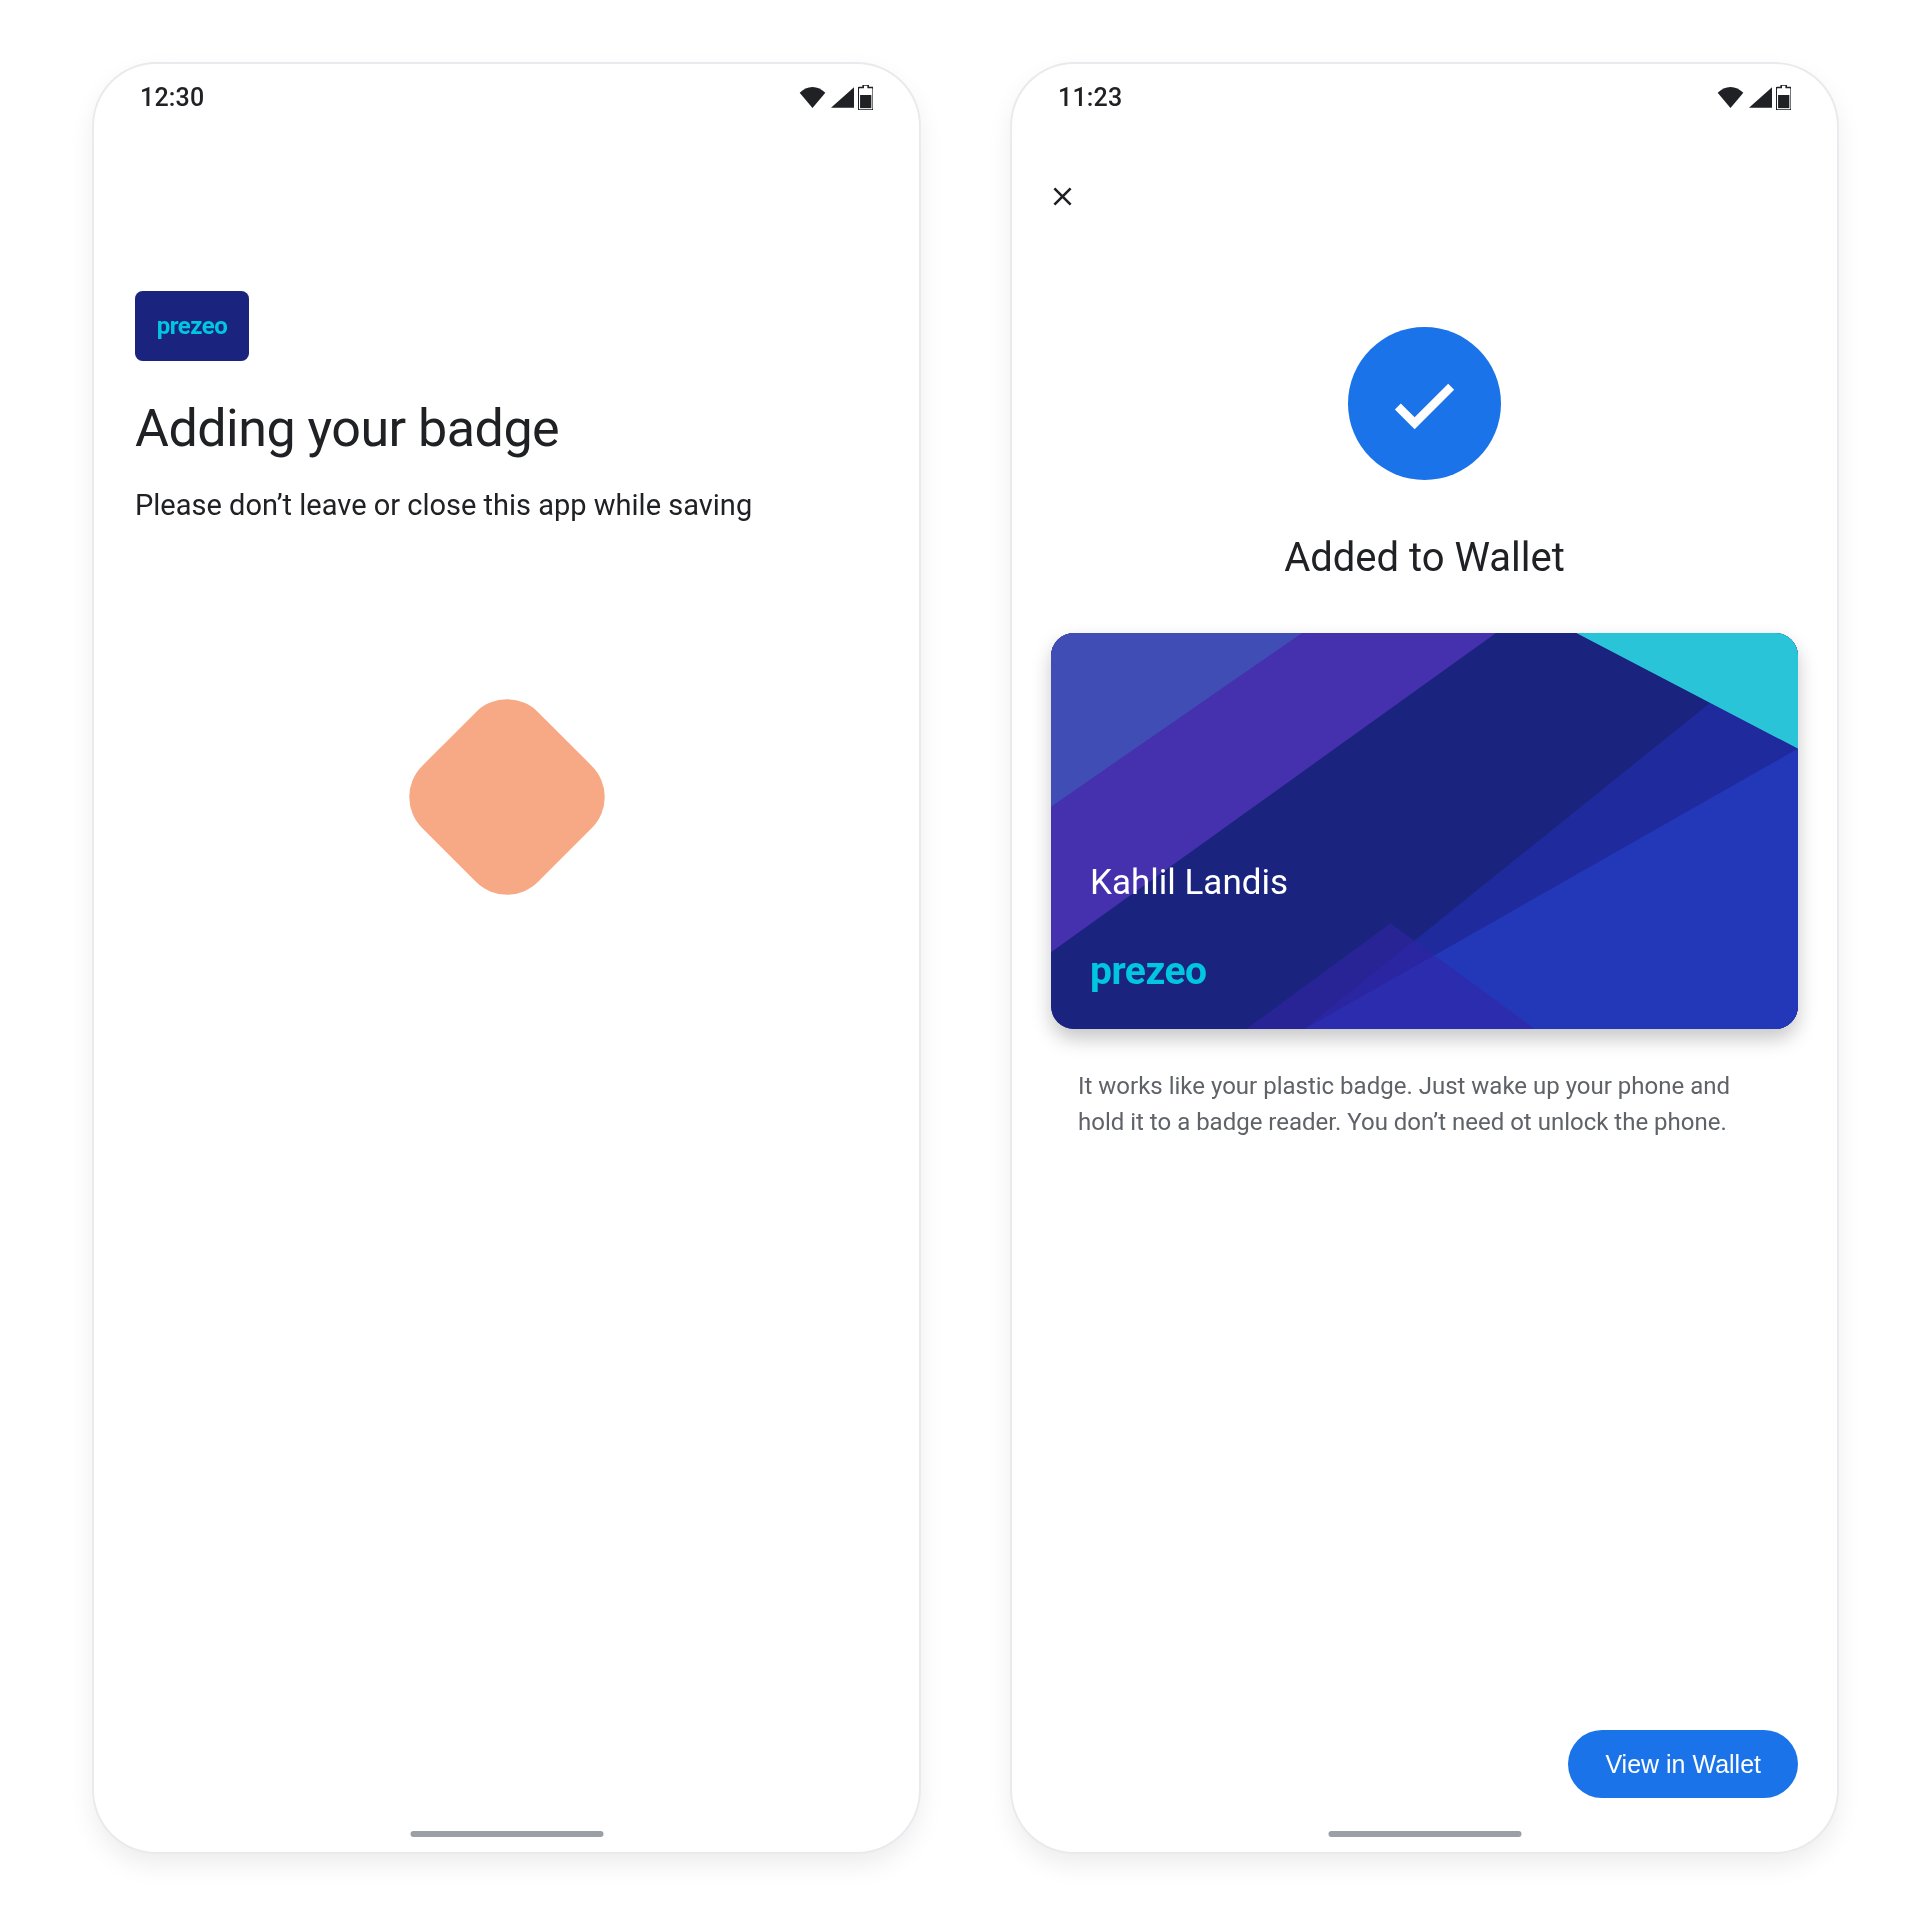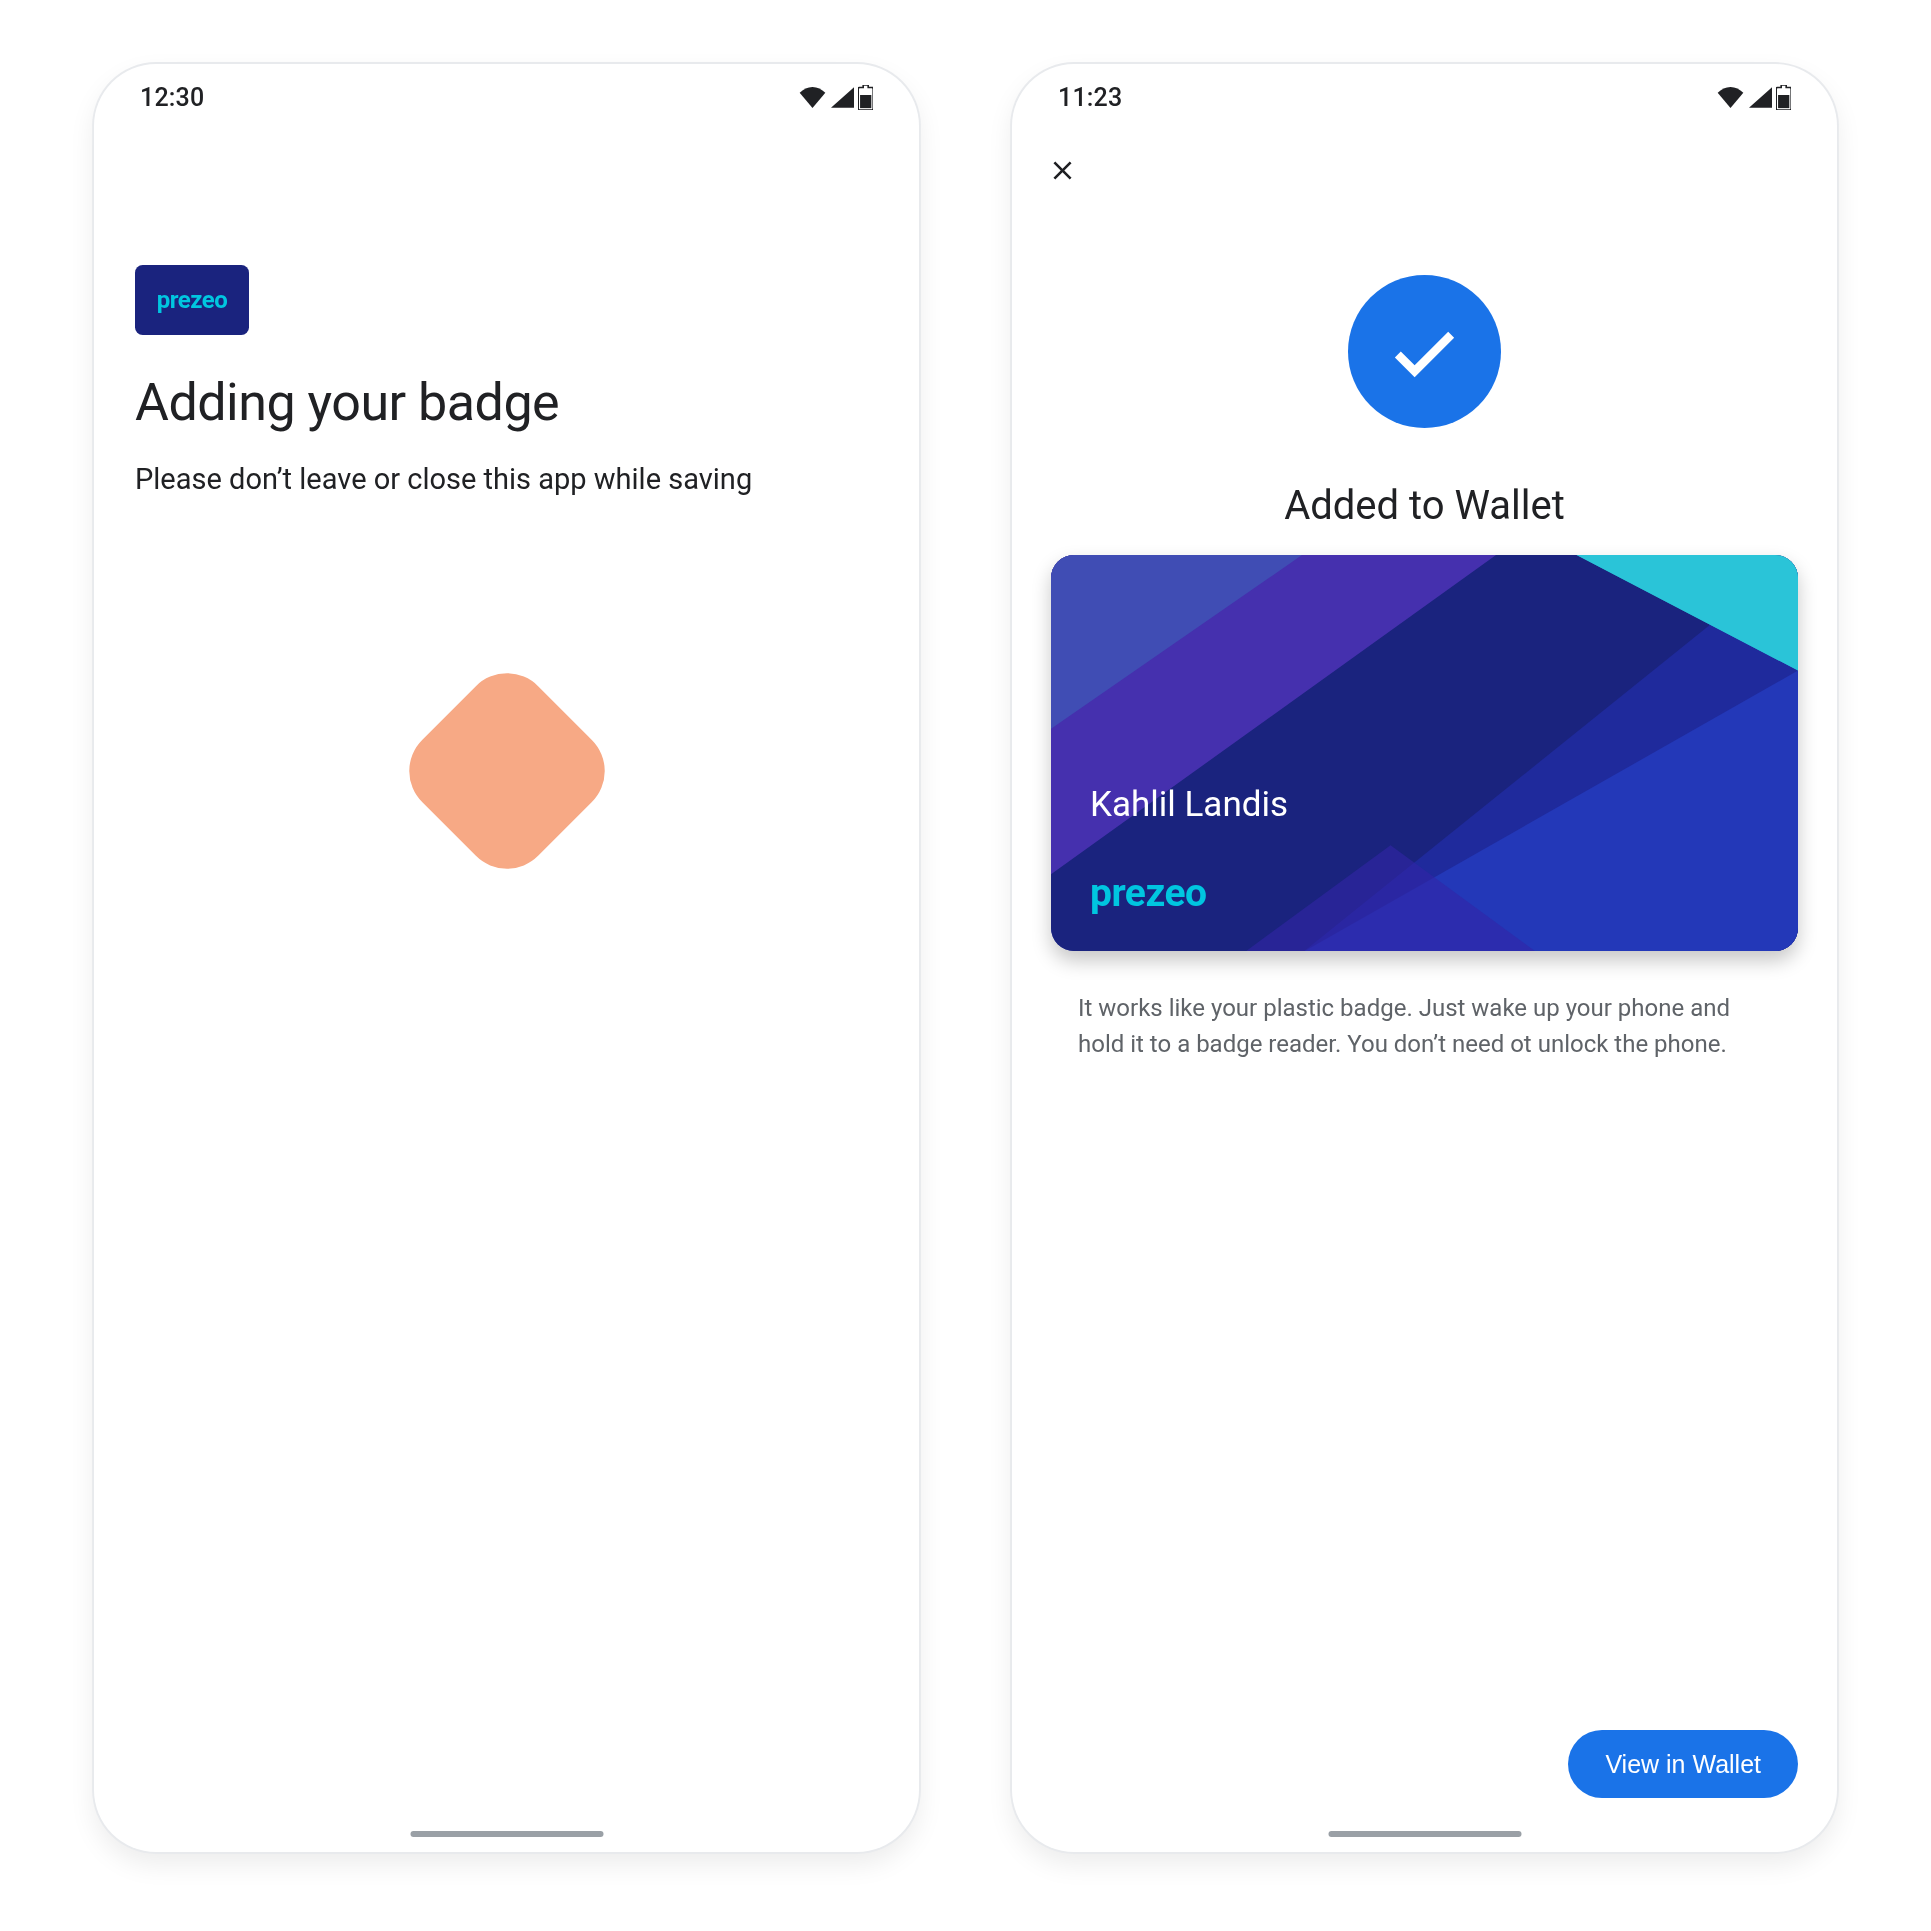--- a/index.html
+++ b/index.html
@@ -26,20 +26,21 @@
   .phone {
     width: 825px;
     height: 1788px;
     background: #ffffff;
     border-radius: 62px;
     box-shadow: 0 0 0 1.9px #e8eaed, 0 11.6px 27px rgba(0,0,0,0.08);
     position: relative;
     overflow: hidden;
     display: flex;
     flex-direction: column;
+    gap: 26px;
   }
   .statusbar {
     height: 66px;
     padding: 0 46px;
     display: flex;
     align-items: center;
     justify-content: space-between;
     color: var(--text-dark);
   }
   .statusbar-time {
@@ -139,21 +140,21 @@
     align-items: center;
     justify-content: center;
   }
   .s2-title {
     margin: 54px 0 0 0;
     font-size: 40px;
     font-weight: 400;
     color: var(--text-dark);
   }
   .wallet-card {
-    margin-top: 26px;
+    margin-top: 52px;
     width: 100%;
     height: 396px;
     border-radius: 23px;
     position: relative;
     overflow: hidden;
     box-shadow: 0 9.7px 19.3px rgba(0,0,0,0.22);
     background: linear-gradient(135deg, #3949ab 0%, #1a237e 100%);
     text-align: center;
   }
   .wallet-card svg.bg {

